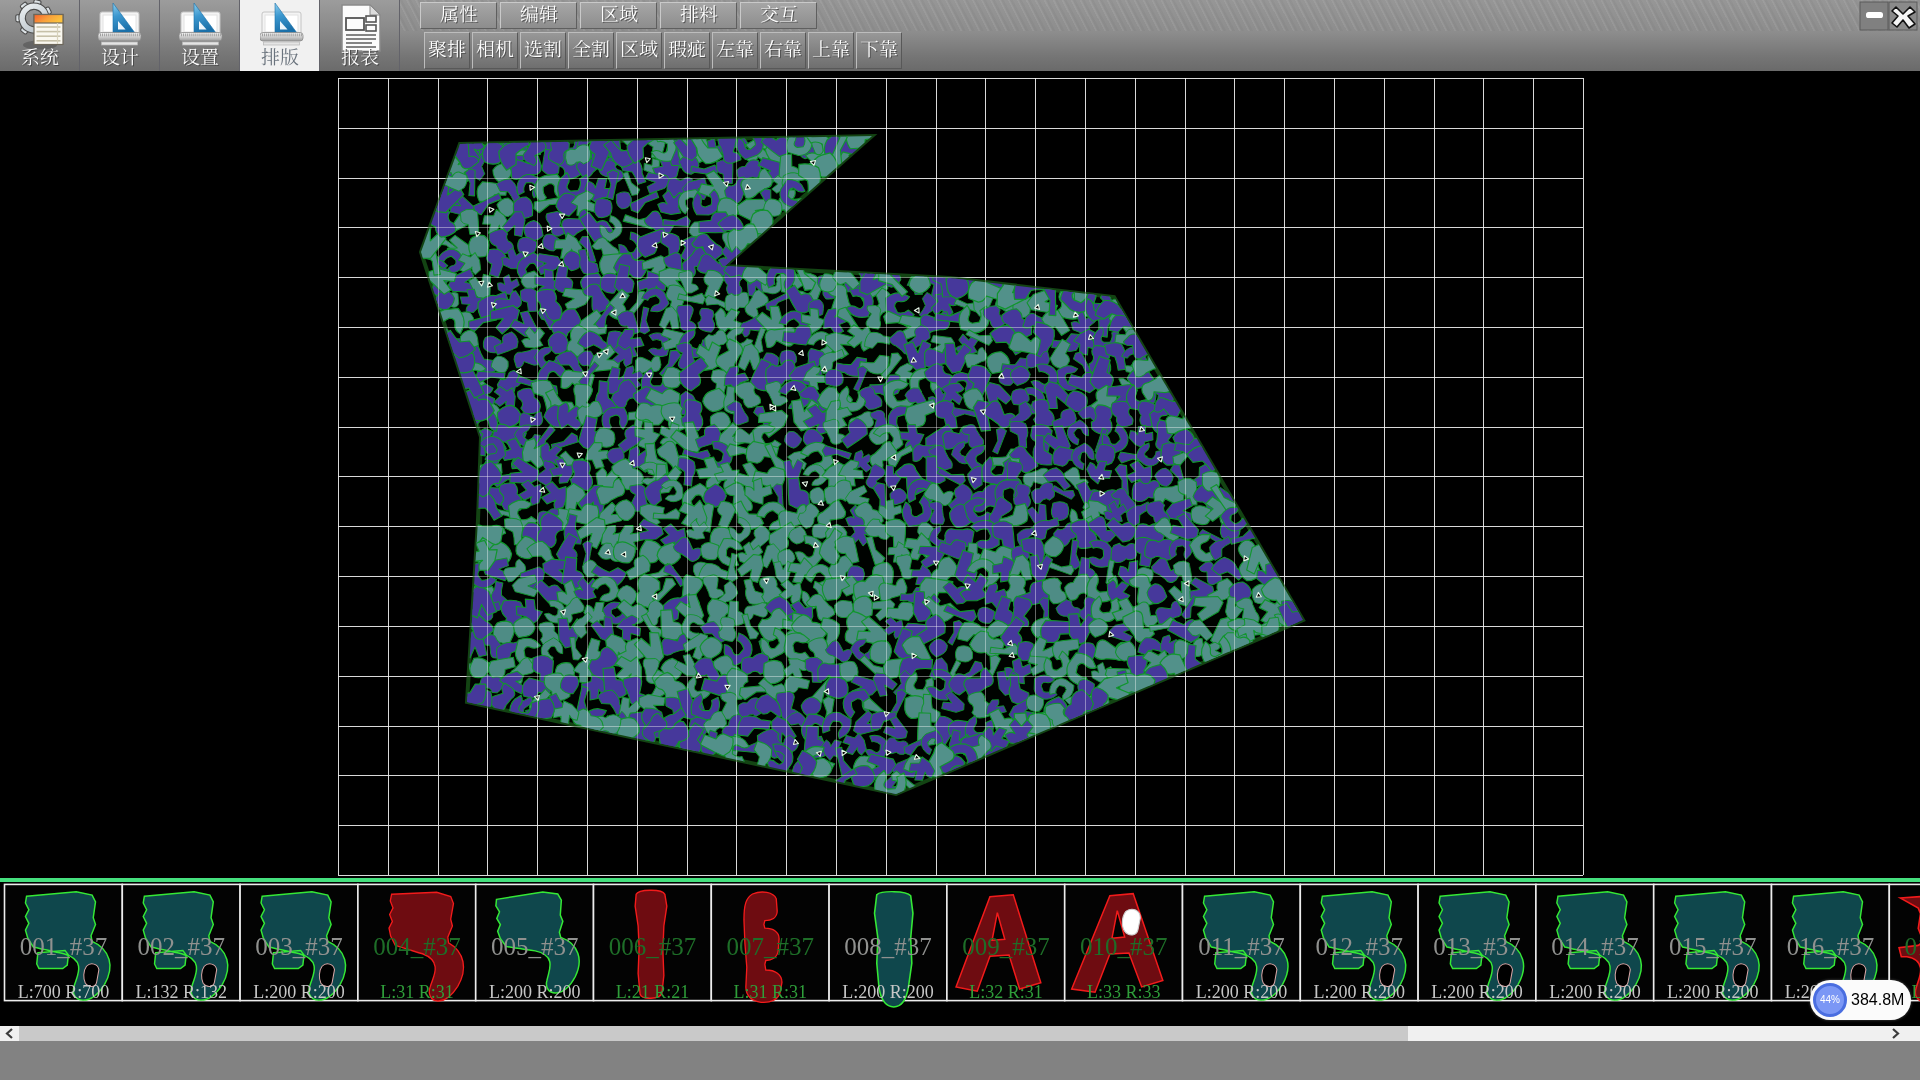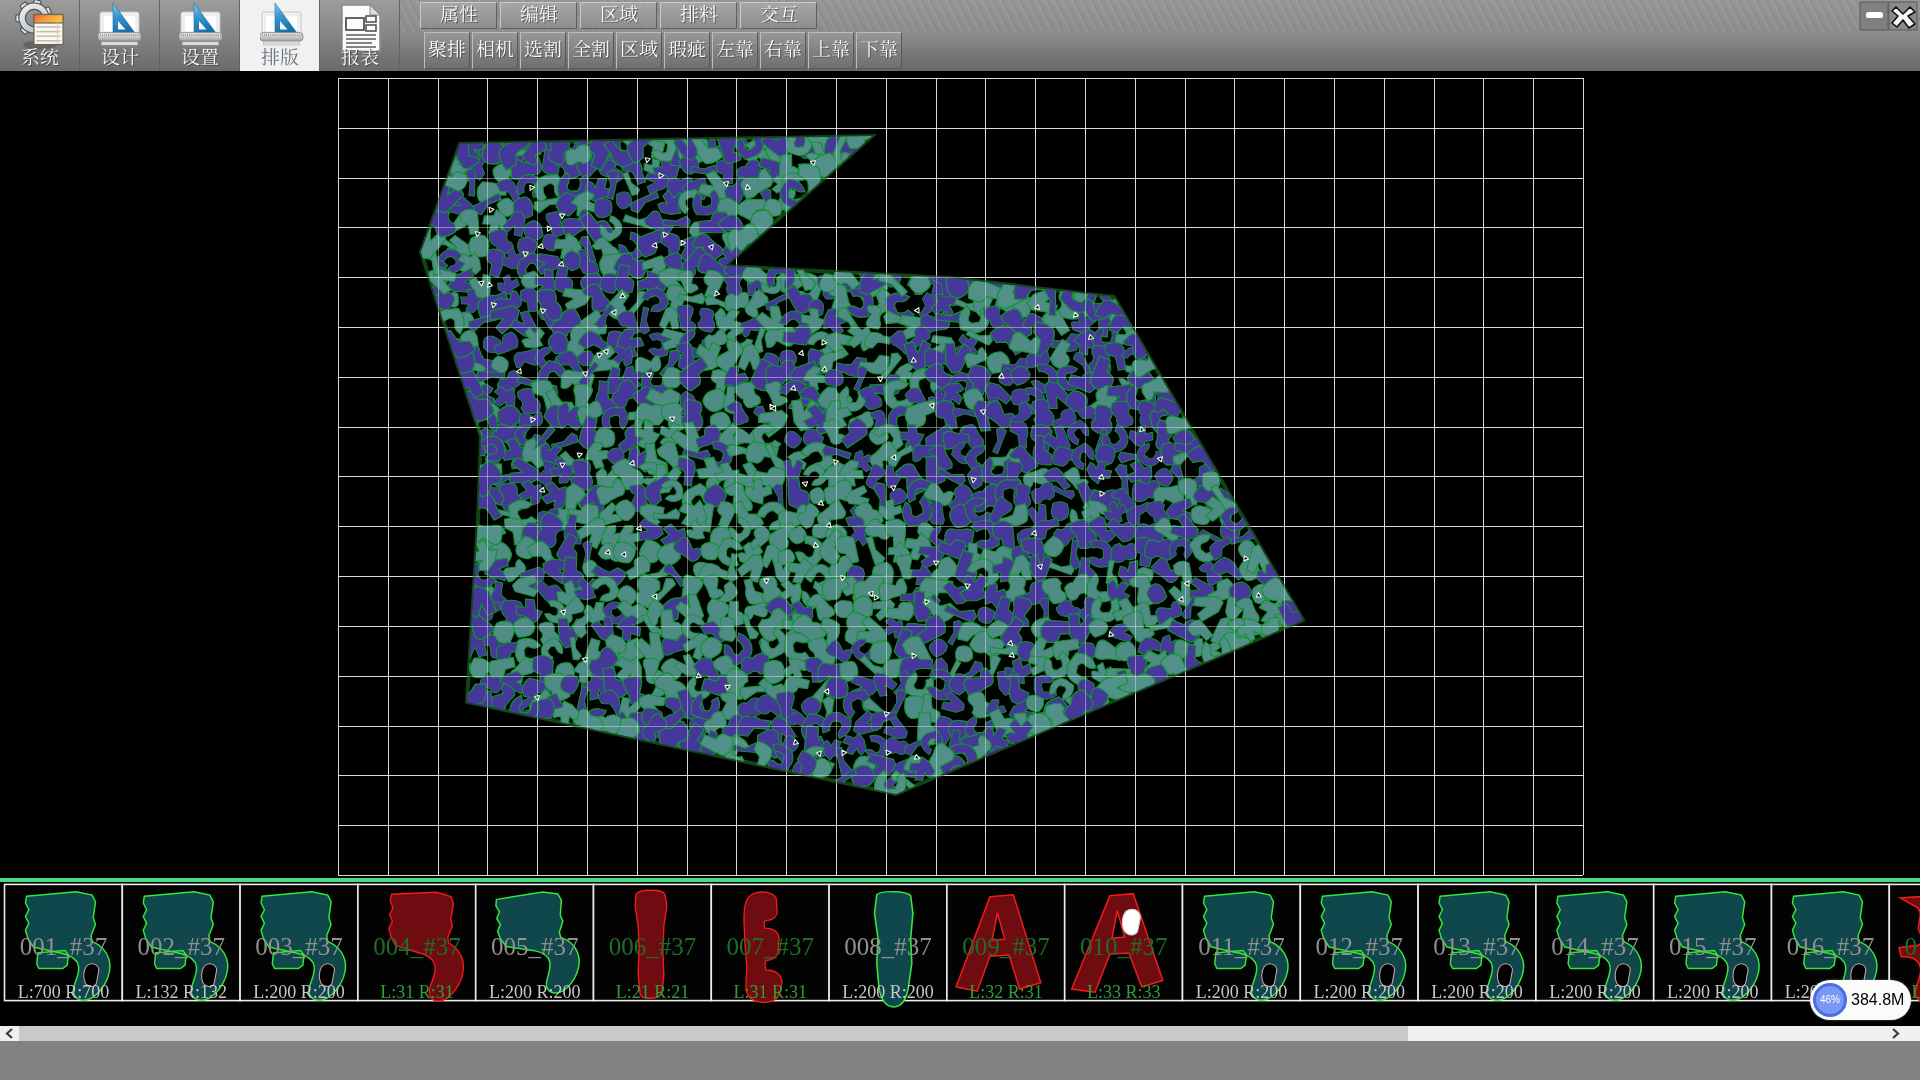--- a/index.html
+++ b/index.html
@@ -1712,14 +1712,14 @@
 <div style="position:absolute;left:0;top:878px;width:1920px;height:4px;background:#45E07E"></div>
 <div style="position:absolute;left:0;top:1026px;width:1920px;height:15px;background:#f0f0f0">
 <div style="position:absolute;left:19px;top:0;width:1389px;height:15px;background:#c9c9c9"></div>
 <svg style="position:absolute;left:0;top:0" width="1920" height="15">
       <path d="M12,3 L7,7.5 L12,12" stroke="#3c3c3c" stroke-width="2.2" fill="none"></path>
       <path d="M1893,3 L1898,7.5 L1893,12" stroke="#3c3c3c" stroke-width="2.2" fill="none"></path>
     </svg>
 </div>
 <div style="position:absolute;left:0;top:1041px;width:1920px;height:39px;background:#828282"></div>
 <div style="position:absolute;left:1810px;top:980px;width:101px;height:40px;background:#fbfbfb;border-radius:20px;box-shadow:0 0 3px rgba(255,255,255,0.3)">
-<div style="position:absolute;left:3px;top:3px;width:34px;height:34px;border-radius:50%;background:#7b97f5;border:3px solid #4a6ee0;box-sizing:border-box;color:#fff;font-size:10px;text-align:center;line-height:28px;font-family:'Liberation Sans',sans-serif">46%</div>
+<div style="position:absolute;left:3px;top:3px;width:34px;height:34px;border-radius:50%;background:#7b97f5;border:3px solid #4a6ee0;box-sizing:border-box;color:#fff;font-size:10px;text-align:center;line-height:28px;font-family:'Liberation Sans',sans-serif">44%</div>
 <div style="position:absolute;left:41px;top:0;width:60px;height:44px;line-height:40px;color:#000;font-size:16px;font-family:'Liberation Sans',sans-serif">384.8M</div>
 </div>
 </body></html>

